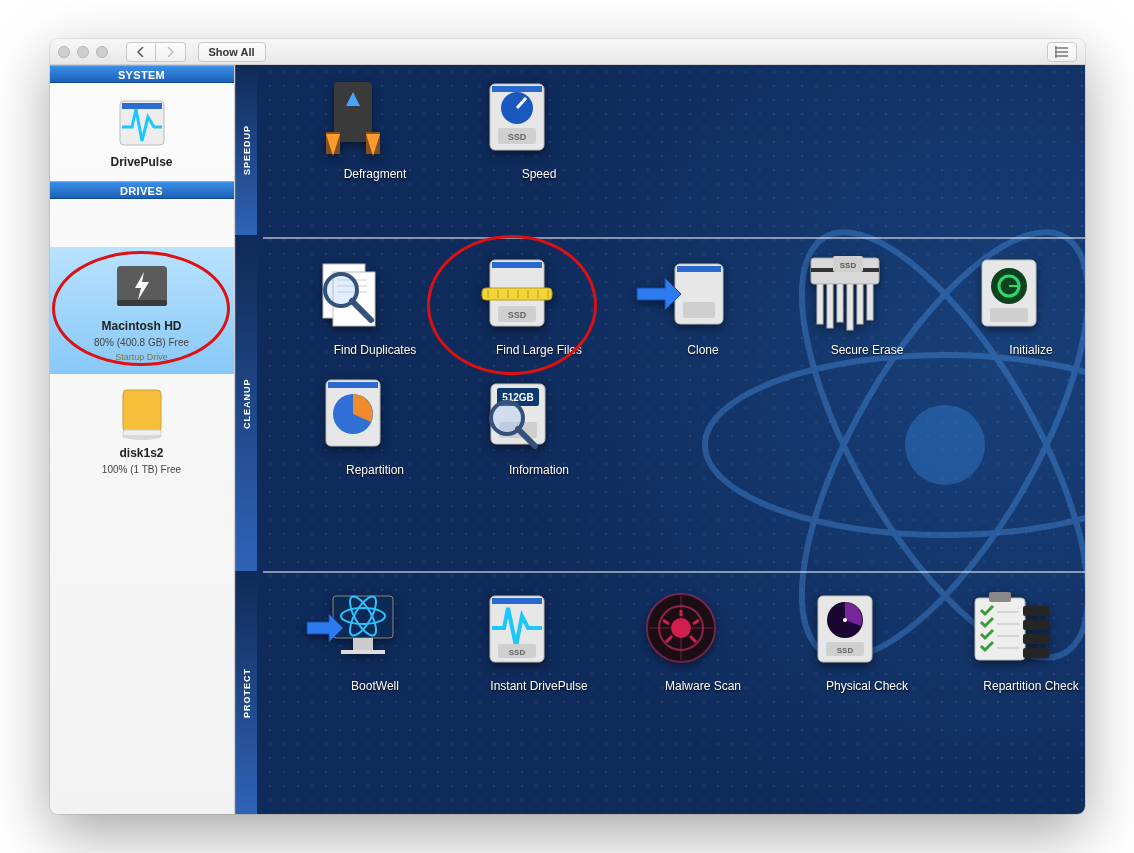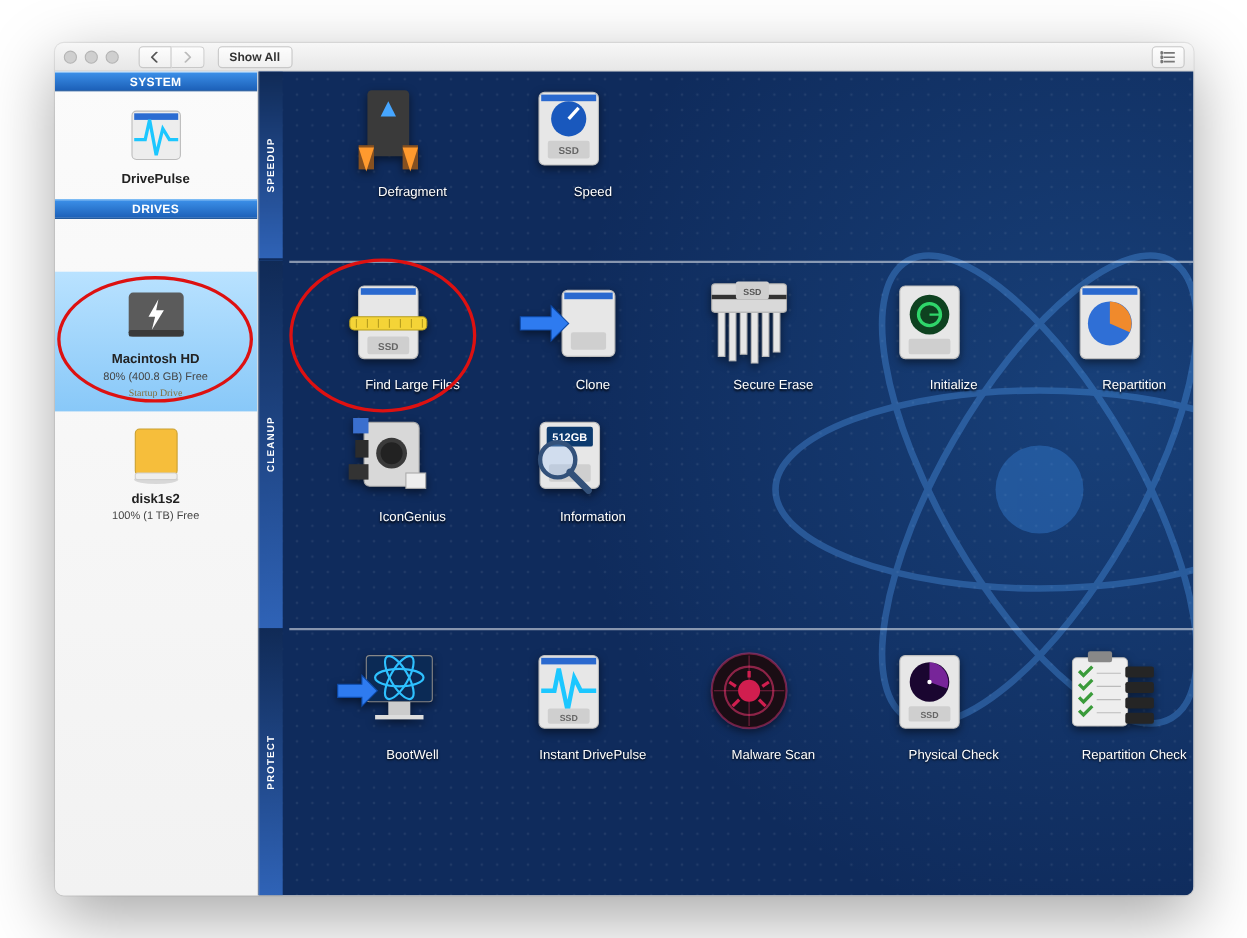--- a/index.html
+++ b/index.html
@@ -82,21 +82,21 @@
   display:flex; flex-direction:column; align-items:center;
   gap:4px;
 }
 .sb-item.selected {
   background: linear-gradient(#b9e2ff,#88c8f8);
   position:relative;
   margin-top:48px;
 }
 .sb-item .title { font-size:12px; font-weight:bold; color:#222; }
 .sb-item .sub { font-size:10px; color:#444; }
-.sb-item .sub2 { font-size:9px; color:#817040;font-family:Liberation Serif, serif; }
+.sb-item .sub2 { font-size:9px; color:#817040; }
 .sb-icon { width:70px; height:56px; display:flex; align-items:center; justify-content:center; }
 .ring-annot {
   position:absolute;
   border:3px solid #d11; border-radius:50%;
   pointer-events:none;
 }
 .content {
   flex:1;
   background:#0f2b5c;
   background-image:
@@ -274,20 +274,36 @@
           </div>
           <div class="label">Speed</div>
         </div>
       </div>
 
       <div class="section-divider" style="top:172px;"></div>
 
       <div class="vlabel" style="top:172px;height:334px;">CLEANUP</div>
       <div class="grid" style="top:176px;">
 
+        <div class="tool">
+          <div class="iconbox">
+            <svg class="drive-svg" width="96" height="86" viewBox="0 0 96 86">
+                <rect x="18" y="14" width="42" height="54" fill="#fff" stroke="#bbb"></rect>
+                <rect x="28" y="22" width="42" height="54" fill="#fff" stroke="#bbb"></rect>
+                <g stroke="#cfcfcf">
+                  <line x1="32" y1="30" x2="62" y2="30"></line>
+                  <line x1="32" y1="36" x2="62" y2="36"></line>
+                  <line x1="32" y1="42" x2="62" y2="42"></line>
+                </g>
+                <circle cx="36" cy="40" r="16" fill="rgba(160,200,255,.3)" stroke="#33517a" stroke-width="4"></circle>
+                <line x1="47" y1="51" x2="66" y2="70" stroke="#33517a" stroke-width="6" stroke-linecap="round"></line>
+              </svg>
+          </div>
+          <div class="label">Find Duplicates</div>
+        </div>
 
         <div class="tool">
           <div class="ring-annot" style="left:-10px;top:-10px;width:170px;height:140px;"></div>
           <div class="iconbox">
             <svg class="drive-svg" width="90" height="86" viewBox="0 0 90 86">
                 <rect x="18" y="10" width="54" height="66" rx="5" fill="#e7e7e7" stroke="#bcbcbc"></rect>
                 <rect x="20" y="12" width="50" height="6" fill="#2a69cf"></rect>
                 <rect x="10" y="38" width="70" height="12" rx="4" fill="#f4d437" stroke="#b49c1e"></rect>
                 <g stroke="#b49c1e">
                   <line x1="16" y1="40" x2="16" y2="48"></line>
@@ -355,34 +371,20 @@
             <svg class="drive-svg" width="90" height="86" viewBox="0 0 90 86">
                 <rect x="18" y="10" width="54" height="66" rx="5" fill="#e7e7e7" stroke="#bcbcbc"></rect>
                 <rect x="20" y="12" width="50" height="6" fill="#2a69cf"></rect>
                 <circle cx="45" cy="44" r="20" fill="#2f6fd6"></circle>
                 <path d="M45 44 L45 24 A20 20 0 0 1 63 52 Z" fill="#f08a2c"></path>
               </svg>
           </div>
           <div class="label">Repartition</div>
         </div>
 
-        <div class="tool">
-          <div class="iconbox">
-            <svg class="drive-svg" width="96" height="86" viewBox="0 0 96 86">
-                <rect x="26" y="14" width="50" height="58" rx="5" fill="#d8d8d8" stroke="#aaa"></rect>
-                <circle cx="51" cy="42" r="14" fill="#3a3a3a"></circle>
-                <circle cx="51" cy="42" r="10" fill="#222"></circle>
-                <rect x="16" y="10" width="14" height="14" fill="#3a6fce"></rect>
-                <rect x="12" y="52" width="18" height="14" fill="#333"></rect>
-                <rect x="64" y="60" width="18" height="14" fill="#eee" stroke="#aaa"></rect>
-                <rect x="18" y="30" width="12" height="16" fill="#2c2c2c"></rect>
-              </svg>
-          </div>
-          <div class="label">IconGenius</div>
-        </div>
 
         <div class="tool">
           <div class="iconbox">
             <svg class="drive-svg" width="96" height="86" viewBox="0 0 96 86">
                 <rect x="22" y="14" width="54" height="60" rx="5" fill="#e7e7e7" stroke="#bcbcbc"></rect>
                 <rect x="28" y="18" width="42" height="18" rx="2" fill="#0c3a6e"></rect>
                 <text x="49" y="31" font-size="10" fill="#fff" text-anchor="middle" font-weight="bold">512GB</text>
                 <rect x="30" y="52" width="38" height="16" rx="2" fill="#cfcfcf"></rect>
                 <circle cx="38" cy="48" r="16" fill="rgba(160,200,255,.3)" stroke="#33517a" stroke-width="4"></circle>
                 <line x1="49" y1="59" x2="66" y2="76" stroke="#33517a" stroke-width="6" stroke-linecap="round"></line>

